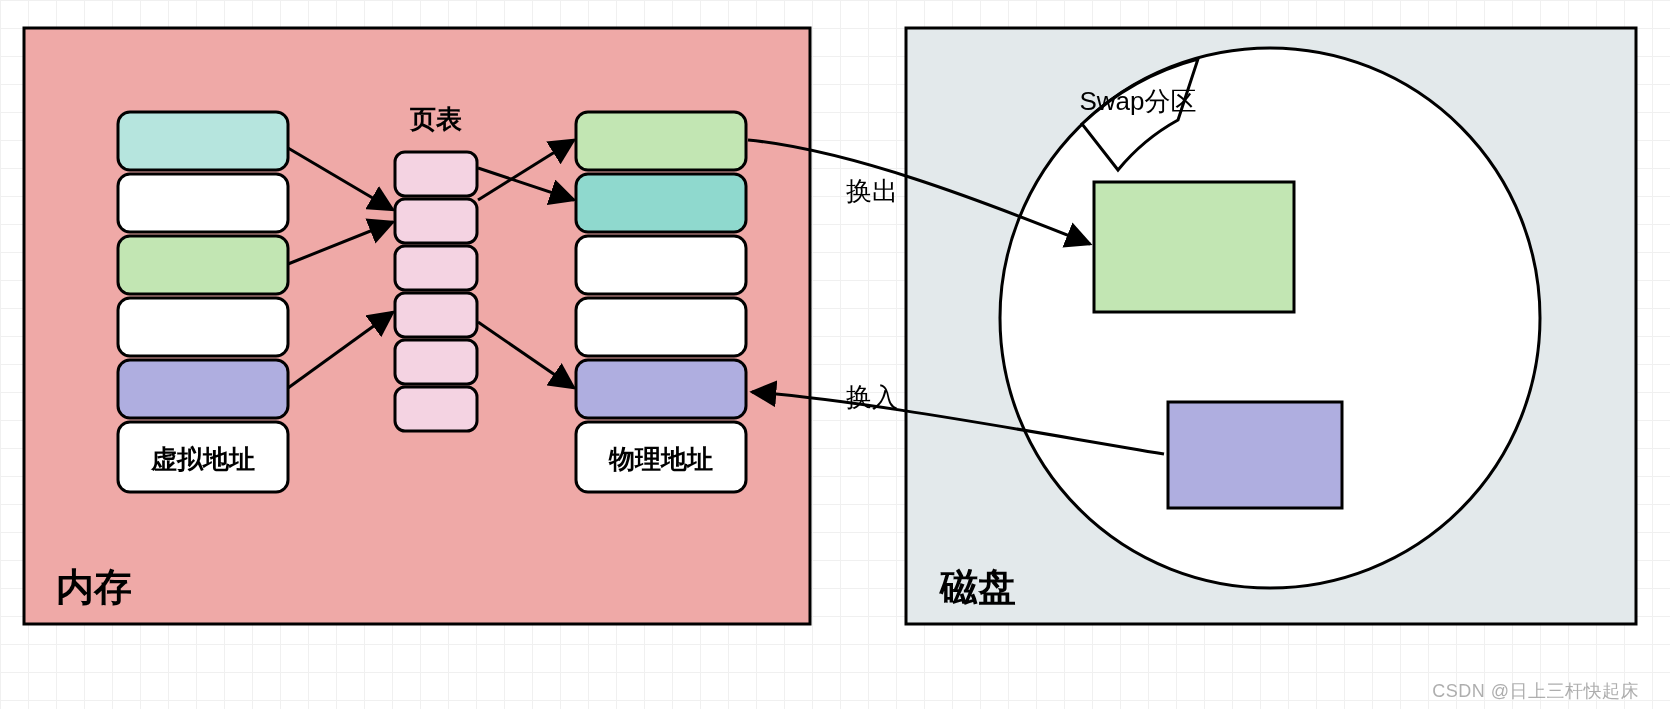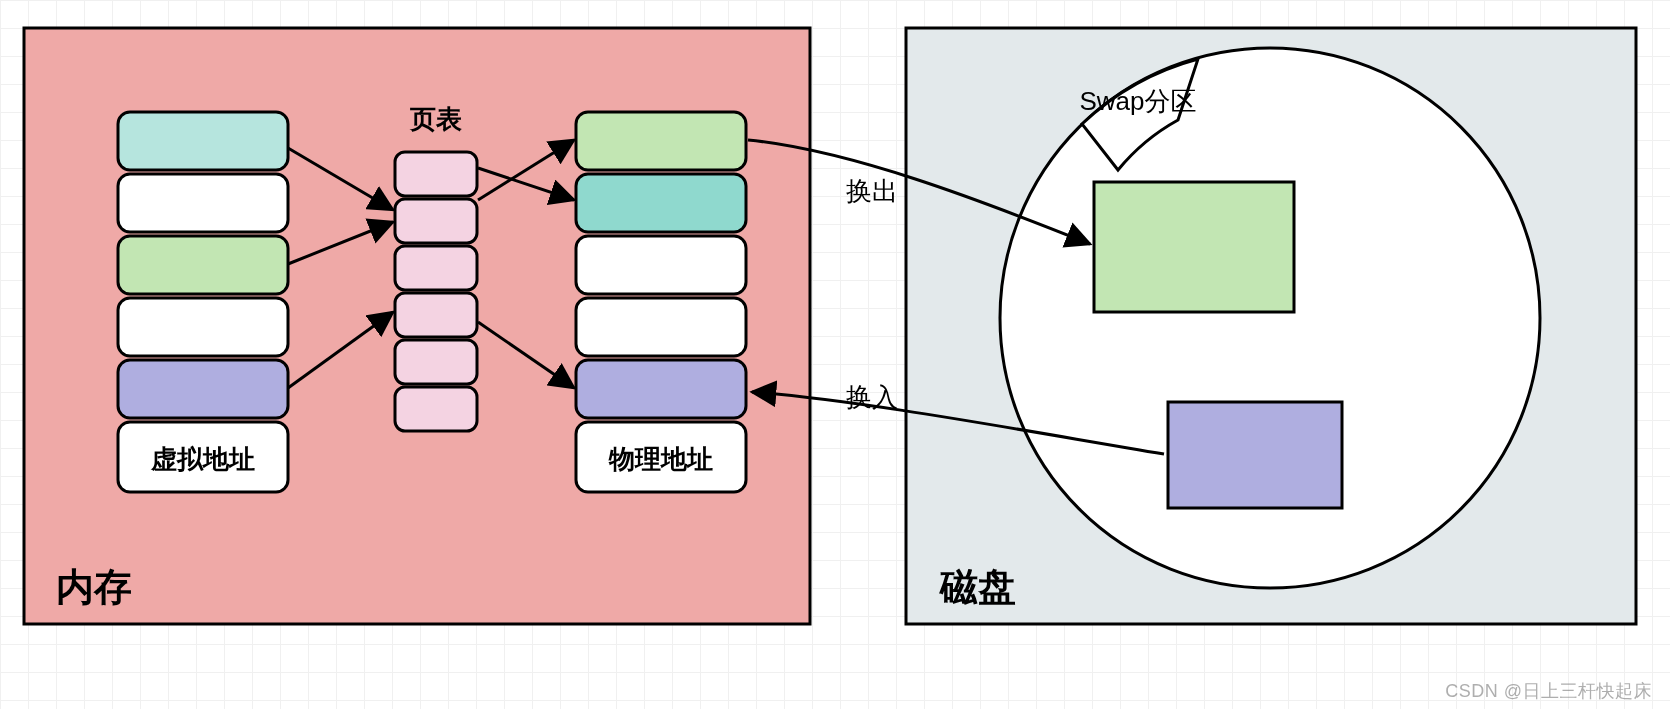--- a/index.html
+++ b/index.html
@@ -11,21 +11,21 @@
       linear-gradient(#f0f0f0 1px, transparent 1px),
       linear-gradient(90deg, #f0f0f0 1px, transparent 1px);
     background-size: 28px 28px;
     width: 1670px;
     height: 709px;
     position: relative;
   }
   svg { position: absolute; top: 0; left: 0; }
   .watermark {
     position: absolute;
-    right: 18px;
+    right: 31px;
     bottom: 6px;
     color: rgba(120,120,120,.6);
     font-size: 18px;
     letter-spacing: .5px;
   }
 </style>
 </head>
 <body>
 
 <svg width="1670" height="709">

